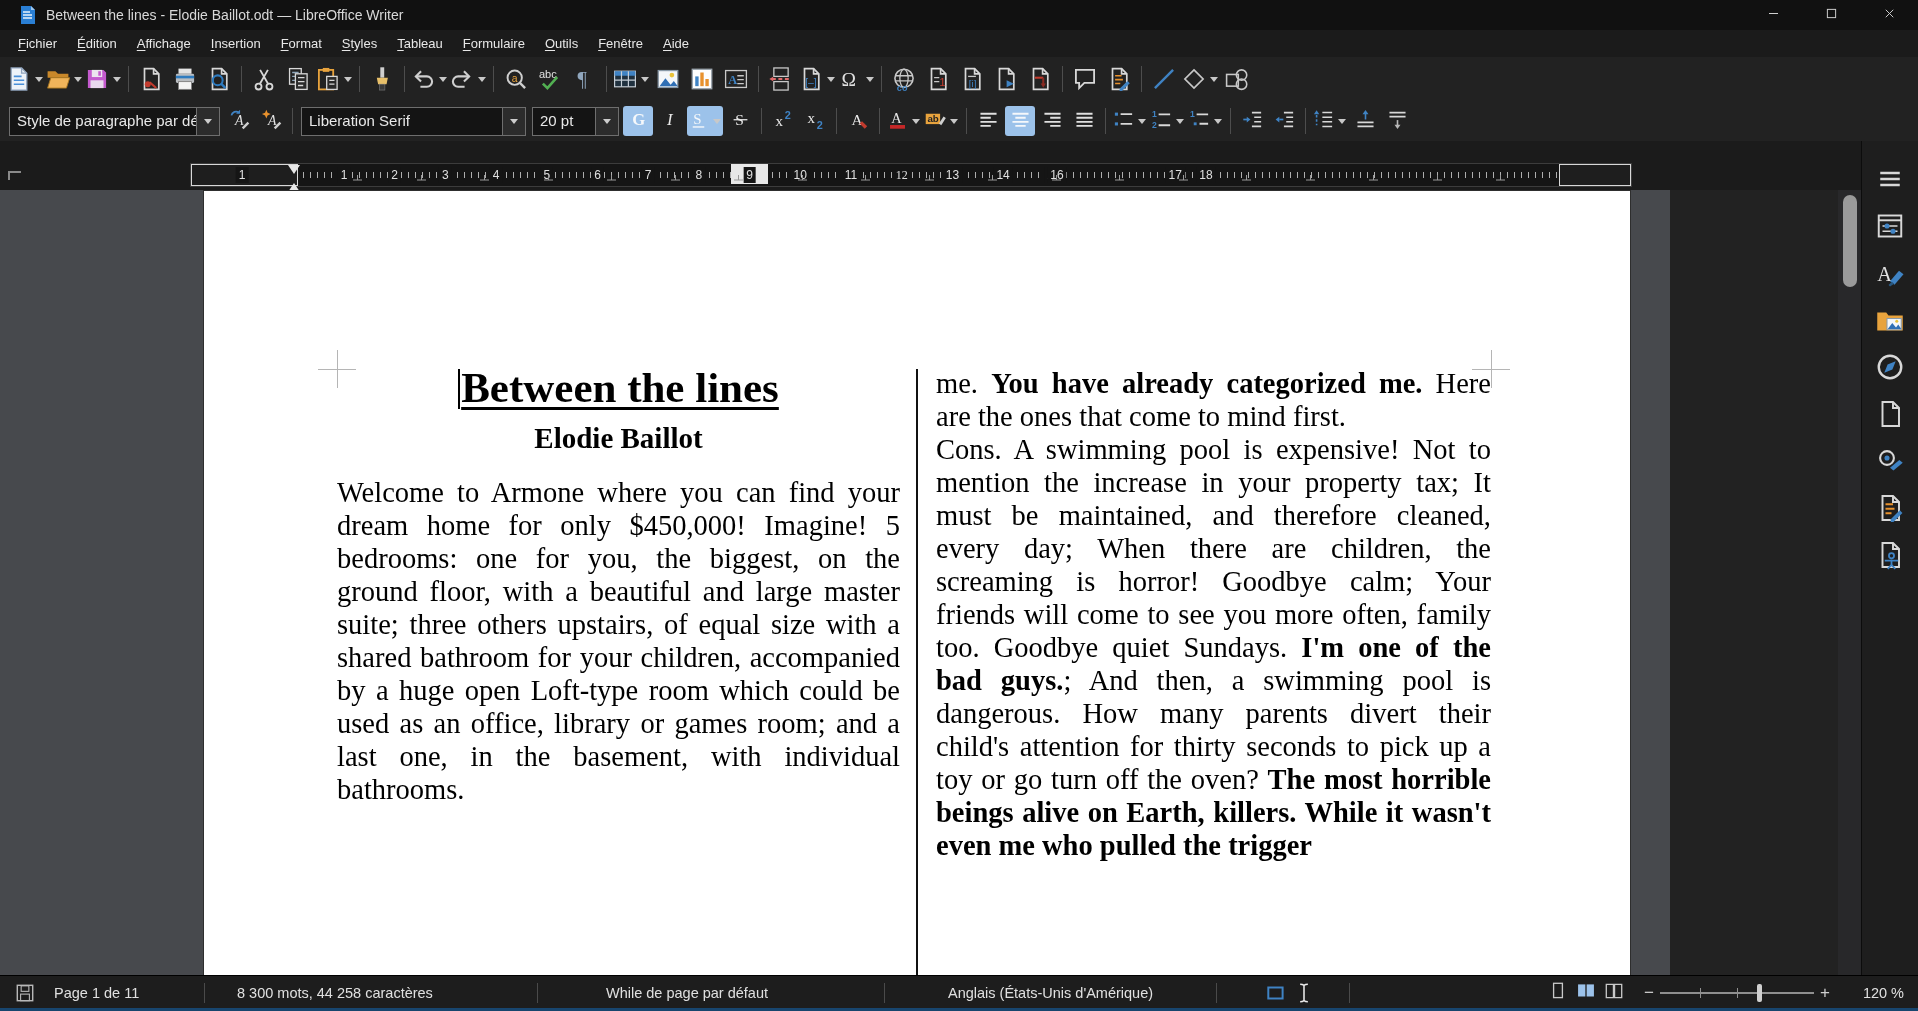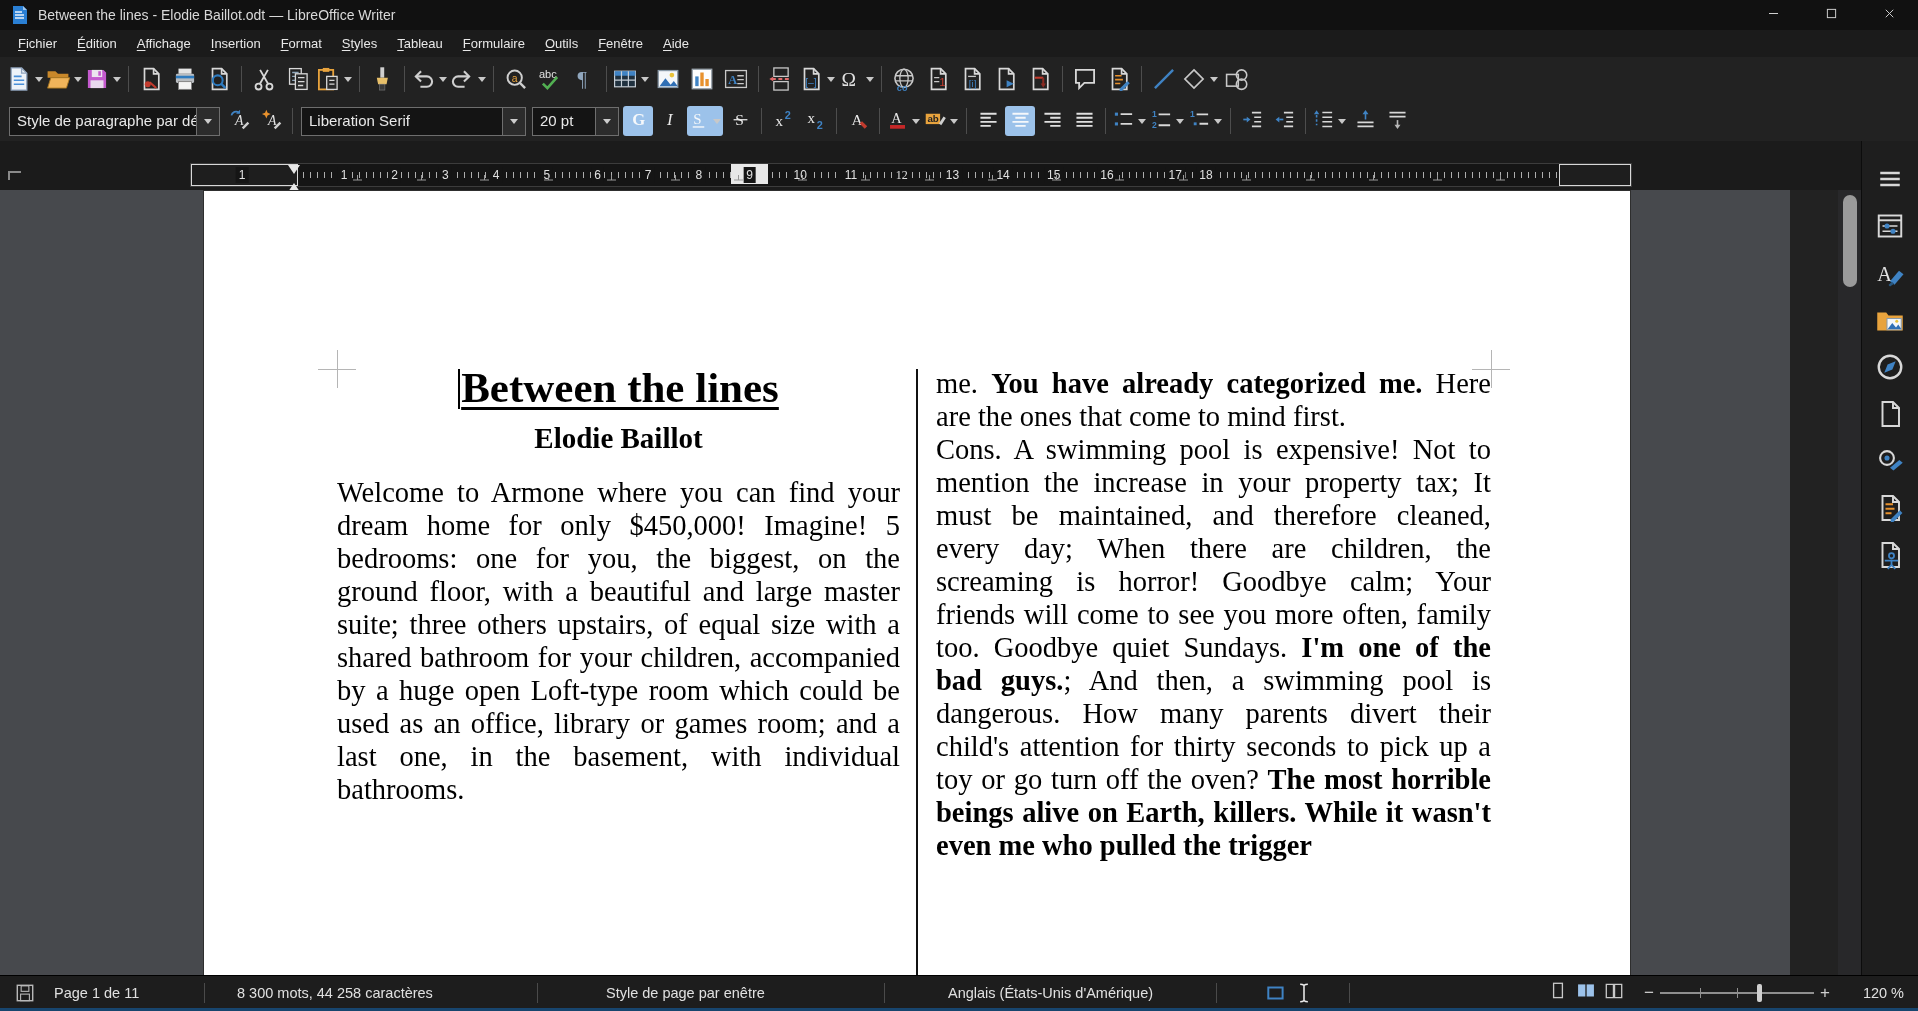--- a/index.html
+++ b/index.html
@@ -1,19 +1,19 @@
 <!DOCTYPE html>
 <html><head>
 <meta charset="utf-8">
 <style>
   html,body{margin:0;padding:0;background:#000;}
   .app{position:relative;width:1918px;height:1011px;background:#222;overflow:hidden;
        font-family:"Liberation Sans",sans-serif;color:#e0e0e0;-webkit-font-smoothing:antialiased;}
   
-  .titlebar{position:absolute;top:0;left:0;right:0;height:30px;background:#111;display:flex;align-items:center;}
+  .titlebar{position:absolute;top:0;left:0;right:0;height:30px;background:#111;display:flex;align-items:center;padding-left:8px;}
   .titlebar .appicon{width:20px;height:20px;margin:0 8px 0 10px;}
   .titlebar .title{font-size:14px;color:#d8d8d8;white-space:nowrap;}
   .wincontrols{position:absolute;right:0;top:0;height:30px;display:flex;}
   .winbtn{width:58px;height:30px;display:flex;align-items:center;justify-content:center;}
   .winbtn svg{width:15px;height:15px;}
   
   .menubar{position:absolute;top:30px;left:0;right:0;height:27px;background:#1b1b1b;display:flex;align-items:center;padding-left:8px;}
   .menu-item{font-size:13px;color:#e8e8e8;padding:3px 10px;white-space:nowrap;}
   .menu-item u{text-decoration:underline;text-underline-offset:2px;}
   
@@ -38,21 +38,21 @@
          background-image:repeating-linear-gradient(90deg,#aeaeae 0 1px,transparent 1px 7px);
          background-size:100% 6px;background-position:0 8px;background-repeat:no-repeat;}
   .ruler .num{position:absolute;top:3px;transform:translateX(-50%);font-size:12px;color:#e0e0e0;background:#151515;padding:0 3px;line-height:16px;}
   .margin-box{position:absolute;top:0;height:20px;border:1px solid #d8d8d8;background:#1e1e1e;}
   .gap-box{position:absolute;top:0;height:20px;background:#e8e8e8;display:flex;align-items:center;justify-content:center;}
   .gap-box i{width:7px;height:7px;background:#1a1a1a;display:block;}
   .indent-marker{position:absolute;top:1px;width:0;height:0;border:6px solid transparent;border-top:9px solid #e8e8e8;}
   .indent-marker::after{content:"";position:absolute;left:-6px;top:3px;border:6px solid transparent;border-bottom:9px solid #e8e8e8;}
   .tab-mark{position:absolute;bottom:1px;}
   
-  .docarea{position:absolute;top:190px;left:0;width:1790px;height:785px;background:#47494d;overflow:hidden;}
+  .docarea{position:absolute;top:190px;left:0;width:1650px;height:785px;background:#47494d;overflow:hidden;padding-left:20px;}
   .page{position:absolute;left:204px;top:1px;width:1426px;height:1300px;background:#fff;outline:1px solid #2e2e2e;}
   .cropmark{position:absolute;width:38px;height:38px;margin-left:-19px;margin-top:-19px;
     background:linear-gradient(#b5b5b5,#b5b5b5) center/38px 1px no-repeat,linear-gradient(#b5b5b5,#b5b5b5) center/1px 38px no-repeat;}
   .col-divider{position:absolute;left:712px;top:178px;width:2px;height:650px;background:#111;}
   .doc{font-family:"Liberation Serif",serif;color:#000;}
   .col-left{position:absolute;left:133px;top:172px;width:563px;}
   .col-right{position:absolute;left:732px;top:176px;width:555px;}
   .doc-title{font-size:43px;font-weight:bold;text-align:center;line-height:50px;text-decoration:underline;text-decoration-thickness:3px;text-underline-offset:5px;}
   .caret{display:inline-block;width:2px;height:40px;background:#000;vertical-align:-7px;margin-right:1px;}
   .doc-subtitle{font-size:29px;font-weight:bold;text-align:center;line-height:37px;margin-top:7px;}
@@ -639,21 +639,21 @@
         <span class="num" style="left: 406.5px;">6</span>
         <span class="num" style="left: 457.2px;">7</span>
         <span class="num" style="left: 507.9px;">8</span>
         <span class="num" style="left: 558.6px;">9</span>
         <span class="num" style="left: 609.3px;">10</span>
         <span class="num" style="left: 660px;">11</span>
         <span class="num" style="left: 710.7px; font-family: Liberation Serif, serif;">12</span>
         <span class="num" style="left: 761.4px;">13</span>
         <span class="num" style="left: 812.1px;">14</span>
         <span class="num" style="left: 862.8px;">15</span>
-        <span class="num" style="left: 916px;">16</span>
+        <span class="num" style="left: 866px;">16</span>
         <span class="num" style="left: 964.2px; margin-left: 20px;">17</span>
         <span class="num" style="left: 1014.9px;">18</span>
         <span class="tab-mark" style="left: 162px;"><svg width="9" height="6" viewBox="0 0 9 6">
             <path d="M4.5 0v5M0 5h9" stroke="#9a9a9a" fill="none"></path>
           </svg></span>
         <span class="tab-mark" style="left: 225.5px;"><svg width="9" height="6" viewBox="0 0 9 6">
             <path d="M4.5 0v5M0 5h9" stroke="#9a9a9a" fill="none"></path>
           </svg></span>
         <span class="tab-mark" style="left: 289px;"><svg width="9" height="6" viewBox="0 0 9 6">
             <path d="M4.5 0v5M0 5h9" stroke="#9a9a9a" fill="none"></path>
@@ -808,21 +808,21 @@
       <svg viewBox="0 0 20 20">
           <rect x="3" y="3" width="14" height="14" fill="none" stroke="#b8b8b8" stroke-width="1.3"></rect>
           <rect x="6.5" y="3.5" width="7" height="5" fill="none" stroke="#b8b8b8"></rect>
           <rect x="6" y="11" width="8" height="6" fill="none" stroke="#b8b8b8"></rect>
         </svg>
     </span>
     <span class="sb-field" style="margin-left:18px;width:150px;">Page 1 de 11</span>
     <span class="sb-sep"></span>
     <span class="sb-field" style="margin-left:32px;width:300px;">8 300 mots, 44 258 caractères</span>
     <span class="sb-sep"></span>
-    <span class="sb-field" style="margin-left:68px;width:278px;">Style de page par enêtre</span>
+    <span class="sb-field" style="margin-left:68px;width:278px;">While de page par défaut</span>
     <span class="sb-sep"></span>
     <span class="sb-field" style="margin-left:63px;width:268px;">Anglais (États-Unis d'Amérique)</span>
     <span class="sb-sep"></span>
     <span class="sb-ic" style="margin-left:48px;">
       <svg viewBox="0 0 20 20">
           <rect x="3" y="5" width="13" height="10" fill="none" stroke="#3f83c4" stroke-width="1.8"></rect>
         </svg>
     </span>
     <span class="sb-ic" style="margin-left:6px;">
       <svg viewBox="0 0 20 20">

